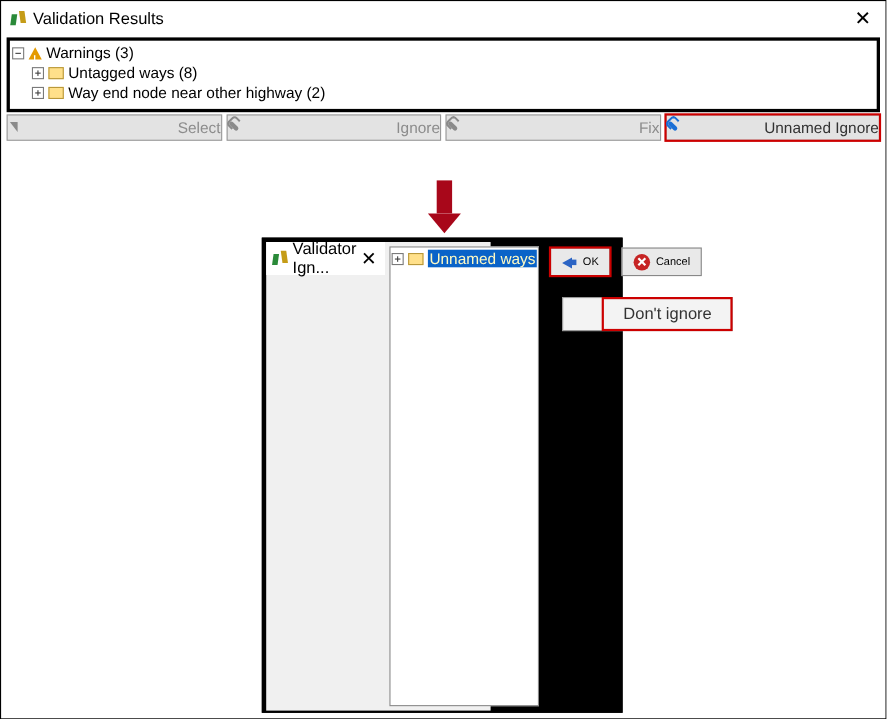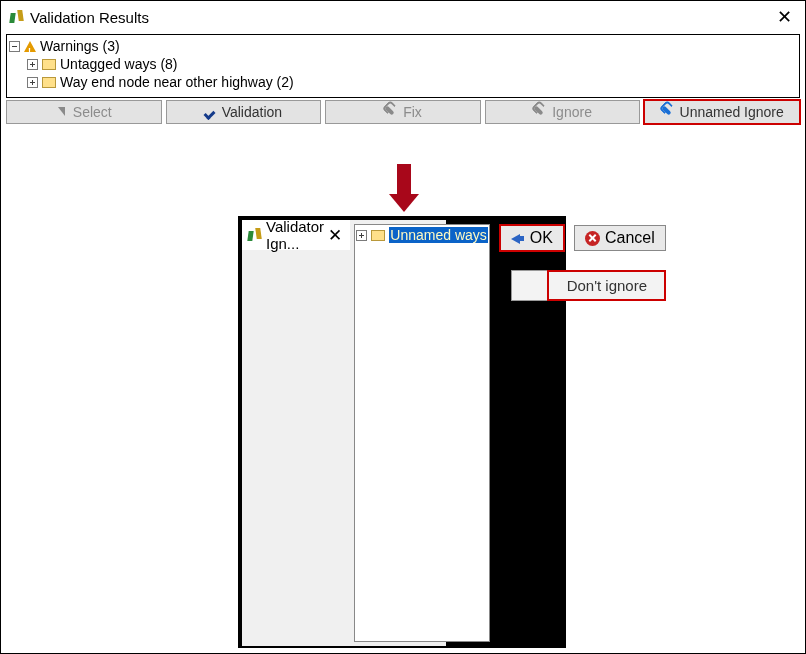--- a/index.html
+++ b/index.html
@@ -29,21 +29,21 @@
     align-items: center;
     height: 30px;
     padding: 0 6px;
     font-size: 15px;
   }
   .vr-title .app-icon { margin-right: 6px; }
   .vr-title .spacer { flex: 1; }
   .vr-title .close { font-size: 18px; font-weight: 300; padding: 0 6px; cursor: pointer; }
 
   .tree-box {
-    border: 1px solid #000000;
+    border: 3px solid #000000;
     background: #fff;
     margin: 2px 4px 2px 4px;
     padding: 2px 2px 6px 2px;
     font-size: 14px;
     line-height: 18px;
   }
   .tree-row { display: flex; align-items: center; white-space: nowrap; }
   .tree-indent { display:inline-block; width: 18px; }
   .exp {
     display: inline-block;
@@ -93,21 +93,21 @@
     margin: 0 4px;
     gap: 4px;
   }
   .tool-btn {
     flex: 1;
     height: 24px;
     border: 1px solid #999;
     background: #e3e3e3;
     display: flex;
     align-items: center;
-    justify-content: center;
+    justify-content: space-between;
     font-size: 14px;
     color: #333;
     position: relative;
   }
   .tool-btn.disabled { color: #8c8c8c; }
   .tool-btn .ticon { margin-right: 5px; display:inline-flex; align-items:center; }
   .highlight-red { outline: 2px solid #c00; outline-offset: -1px; }
 
   
   .wrench {
@@ -200,21 +200,21 @@
     height: 36px;
     display:flex; align-items:center;
     padding: 0 6px; gap:10px;
   }
   .btn {
     border:1px solid #888;
     background:#e9e9e9;
     height:26px;
     padding:0 10px;
     display:inline-flex; align-items:center;
-    font-size:16px;
+    font-size:10px;
     gap:5px;
   }
   .ok-icon {
     width:14px;height:14px; position:relative;
   }
   .ok-icon::before{
     content:""; position:absolute; left:0; top:3px;
     width:0;height:0;
     border-top:5px solid transparent;
     border-bottom:5px solid transparent;
@@ -321,37 +321,31 @@
       </div>
     </div>
 
     <div class="toolbar">
       <div class="tool-btn disabled">
         <span class="ticon">
             <span class="sel-arrow"></span>
           </span>
         <span>Select</span>
       </div>
-      <div class="tool-btn">
+      <div class="tool-btn disabled">
         <span class="ticon">
-            <span class="check"></span>
+            <span class="wrench"></span>
           </span>
-        <span>Validation</span>
+        <span>Ignore</span>
       </div>
       <div class="tool-btn disabled">
         <span class="ticon">
             <span class="wrench"></span>
           </span>
         <span>Fix</span>
-      </div>
-      <div class="tool-btn disabled">
-        <span class="ticon">
-            <span class="wrench"></span>
-          </span>
-        <span>Ignore</span>
       </div>
       <div class="tool-btn highlight-red">
         <span class="ticon">
             <span class="wrench blue"></span>
           </span>
         <span>Unnamed Ignore</span>
       </div>
     </div>
   </div>
 

